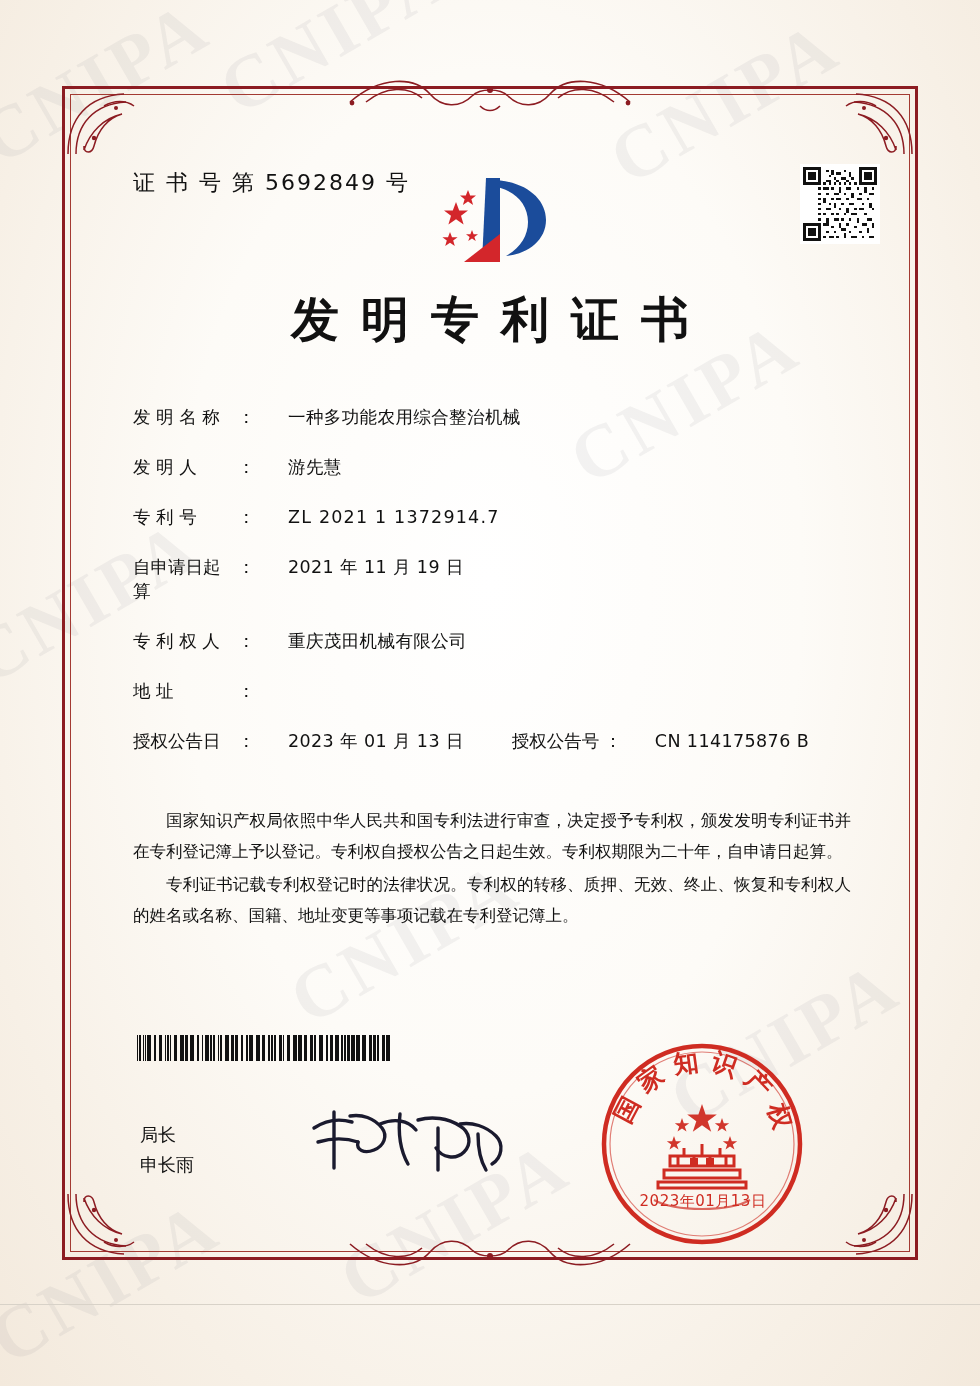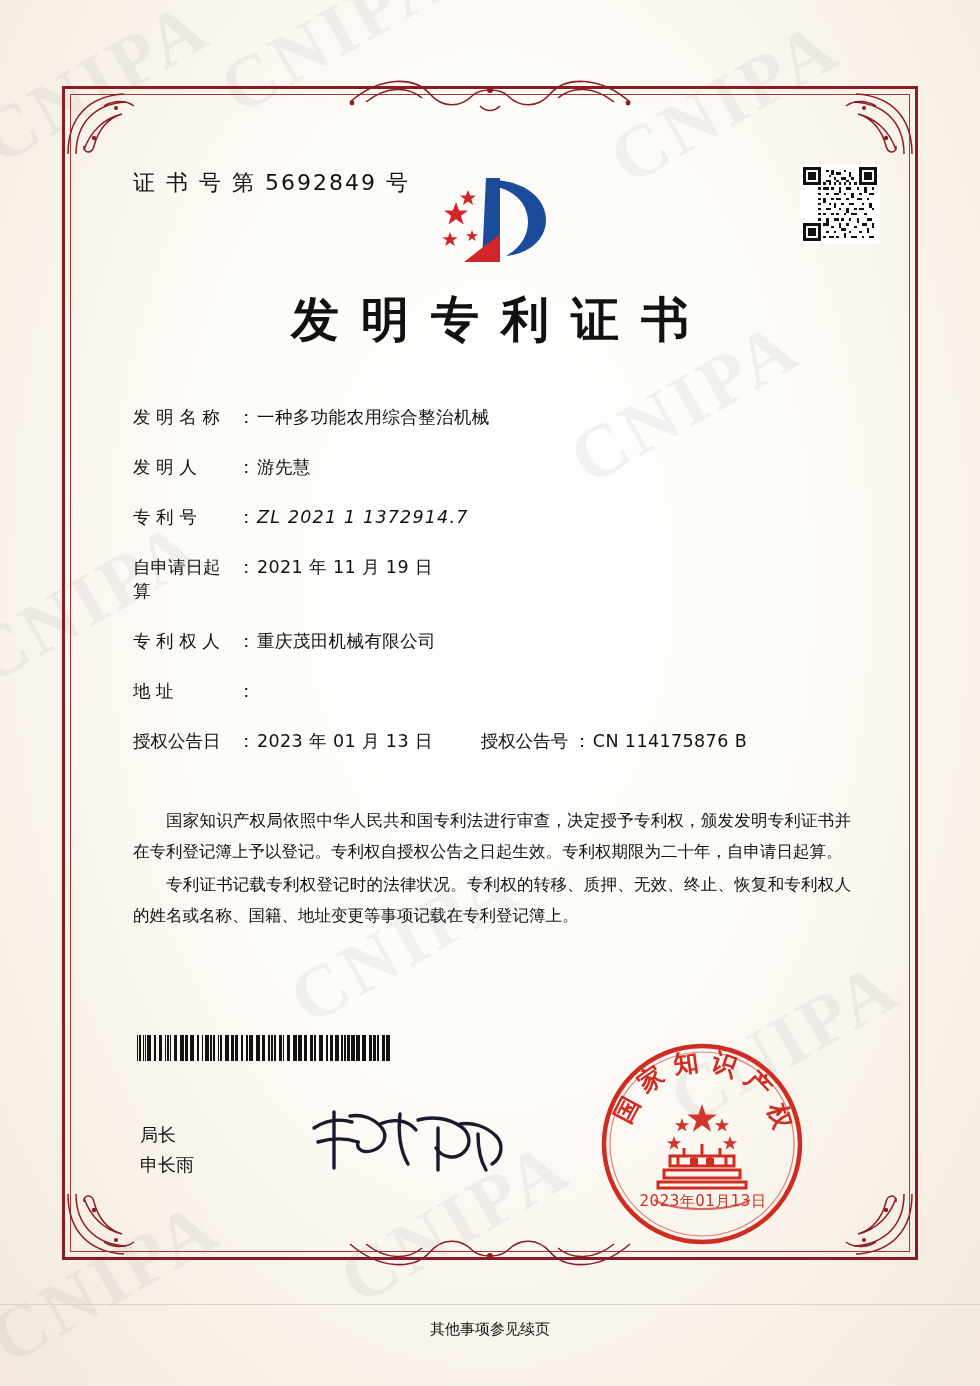--- a/index.html
+++ b/index.html
@@ -163,22 +163,23 @@
     width: 124px;
     flex: none;
     display: flex;
     justify-content: space-between;
     font-family: "DejaVu Sans", sans-serif;
   }
   .f-colon { margin: 0 2px 0 0; }
   .f-value {
     font-family: "DejaVu Sans", sans-serif;
     letter-spacing: 0.4px;
-  }
-  .f-value.spaced { letter-spacing: 1.2px; font-style: italic; }
+    margin-left: 31px;
+  }
+  .f-value.spaced { letter-spacing: 1.2px; }
 
   .field-row.dual .f-label2 {
     width: 112px;
     flex: none;
     margin-left: 48px;
     display: flex;
     justify-content: space-between;
     align-items: center;
   }
 
@@ -704,15 +705,14 @@
         <rect x="92" y="118" width="8" height="8"></rect>
         <rect x="108" y="118" width="8" height="8"></rect>
       </g>
 
       <path d="M56 160 C 78 172, 130 172, 152 160" fill="none" stroke="#cf2c22" stroke-width="2" opacity="0.7"></path>
     </svg>
   </div>
   <div class="seal-date">2023年01月13日</div>
 
   <div class="footer-rule"></div>
-  <div class="footer-note">其他事项参见续页</div>
 
 </div>
 
 </body></html>

